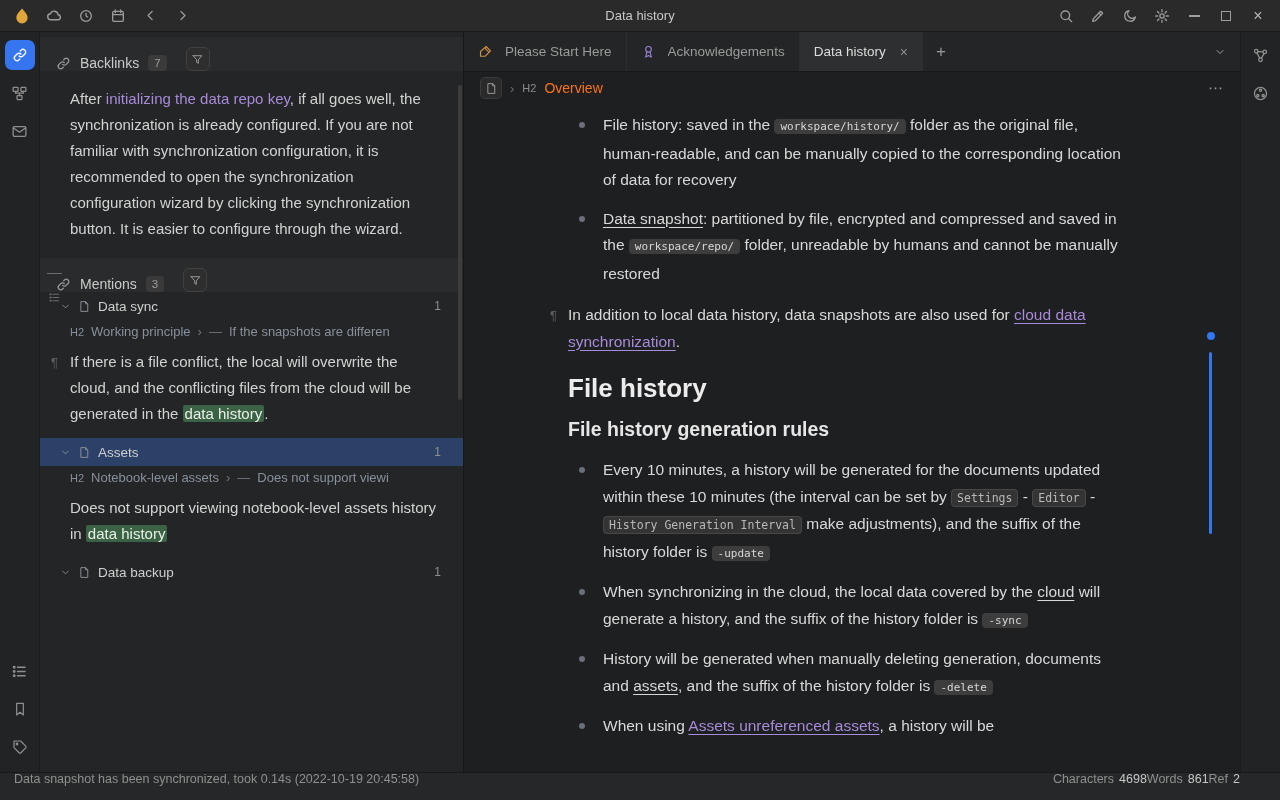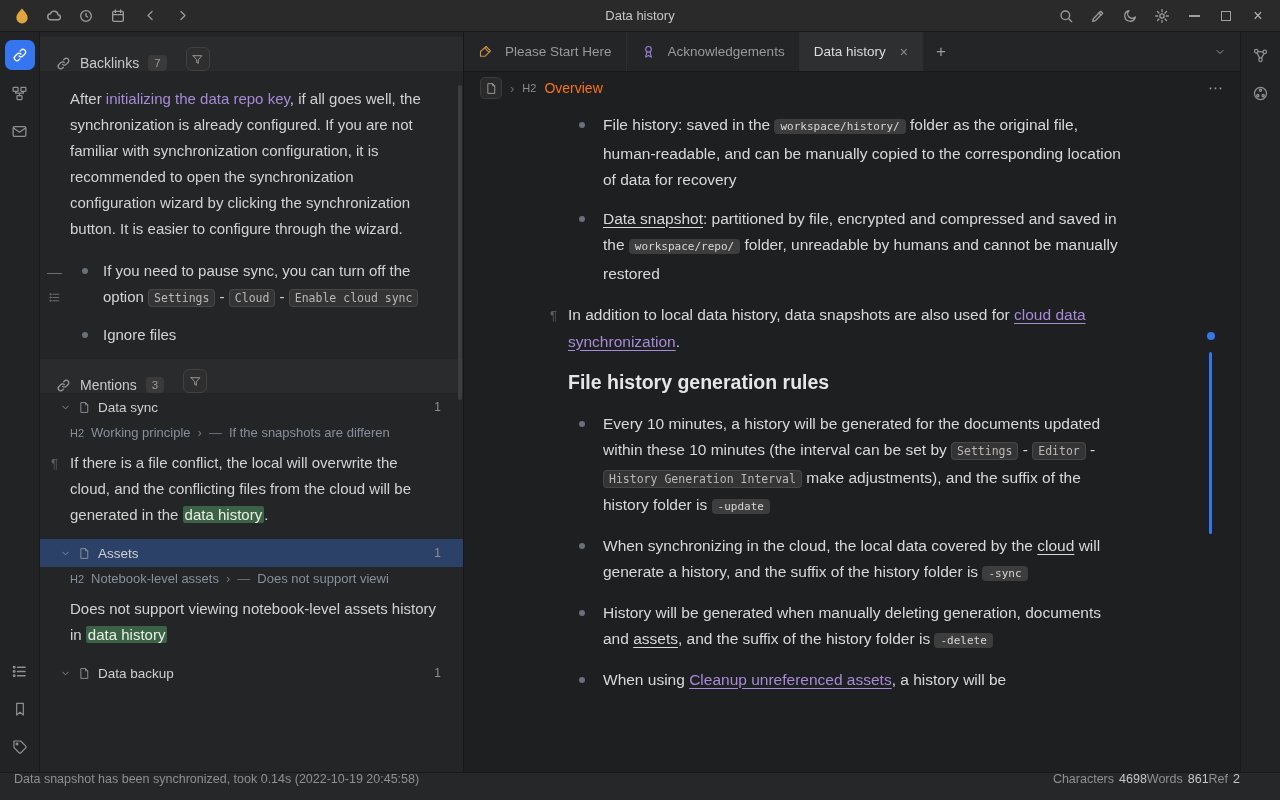--- a/index.html
+++ b/index.html
@@ -246,24 +246,20 @@
           <span>—</span>
           <span style="display:inline-flex;">
             <svg class="ic" width="13" height="13" viewBox="0 0 24 24" style="stroke-width:1.8;">
                 <path d="M9 6h11M9 12h11M9 18h11"></path>
                 <circle cx="4.5" cy="6" r="1.2"></circle>
                 <circle cx="4.5" cy="12" r="1.2"></circle>
                 <circle cx="4.5" cy="18" r="1.2"></circle>
               </svg>
           </span>
         </div>
-        <ul class="bl-list">
-          <li><span class="seg-p">If you need to pause sync, you can turn off the option </span><span class="seg-kbd">Settings</span><span class="seg-p"> - </span><span class="seg-kbd">Cloud</span><span class="seg-p"> - </span><span class="seg-kbd">Enable cloud sync</span></li>
-          <li><span class="seg-p">Ignore files</span></li>
-        </ul>
       </div>
 
       <div class="panel-header mentions-header">
         <span class="icon" style="color:#9a9a9a;display:inline-flex;">
           <svg class="ic" width="15" height="15" viewBox="0 0 24 24">
               <path d="M10.6 13.4a4 4 0 0 0 5.7 0l3-3a4 4 0 1 0-5.7-5.7l-1.3 1.3"></path>
               <path d="M13.4 10.6a4 4 0 0 0-5.7 0l-3 3a4 4 0 1 0 5.7 5.7l1.3-1.3"></path>
             </svg>
         </span>
         <span>Mentions</span>
@@ -403,27 +399,28 @@
         <ul class="doc-list">
           <li><span class="seg-p">File history: saved in the </span><span class="seg-code">workspace/history/</span><span class="seg-p"> folder as the original file, human-readable, and can be manually copied to the corresponding location of data for recovery</span></li>
           <li><span class="seg-u">Data snapshot</span><span class="seg-p">: partitioned by file, encrypted and compressed and saved in the </span><span class="seg-code">workspace/repo/</span><span class="seg-p"> folder, unreadable by humans and cannot be manually restored</span></li>
         </ul>
 
         <p class="doc-para">
           <span class="pilcrow">¶</span>
           <span><span class="seg-p">In addition to local data history, data snapshots are also used for </span><span class="seg-link">cloud data synchronization</span><span class="seg-p">.</span></span>
         </p>
 
+        <h1 class="doc-h1">File history</h1>
         <h2 class="doc-h2">File history generation rules</h2>
 
         <ul class="doc-list">
           <li><span class="seg-p">Every 10 minutes, a history will be generated for the documents updated within these 10 minutes (the interval can be set by </span><span class="seg-kbd">Settings</span><span class="seg-p"> - </span><span class="seg-kbd">Editor</span><span class="seg-p"> - </span><span class="seg-kbd">History Generation Interval</span><span class="seg-p"> make adjustments), and the suffix of the history folder is </span><span class="seg-code">-update</span></li>
           <li><span class="seg-p">When synchronizing in the cloud, the local data covered by the </span><span class="seg-u">cloud</span><span class="seg-p"> will generate a history, and the suffix of the history folder is </span><span class="seg-code">-sync</span></li>
           <li><span class="seg-p">History will be generated when manually deleting generation, documents and </span><span class="seg-u">assets</span><span class="seg-p">, and the suffix of the history folder is </span><span class="seg-code">-delete</span></li>
-          <li><span class="seg-p">When using </span><span class="seg-link">Cleanup unreferenced assets</span><span class="seg-p">, a history will be</span></li>
+          <li><span class="seg-p">When using </span><span class="seg-link">Assets unreferenced assets</span><span class="seg-p">, a history will be</span></li>
         </ul>
 
         <span class="scroll-dot"></span>
         <span class="scroll-bar"></span>
       </div>
     </section>
 
     <nav class="dock-right">
       <span class="dock-btn">
         <svg class="ic" width="17" height="17" viewBox="0 0 24 24" style="stroke-width:1.8;">

